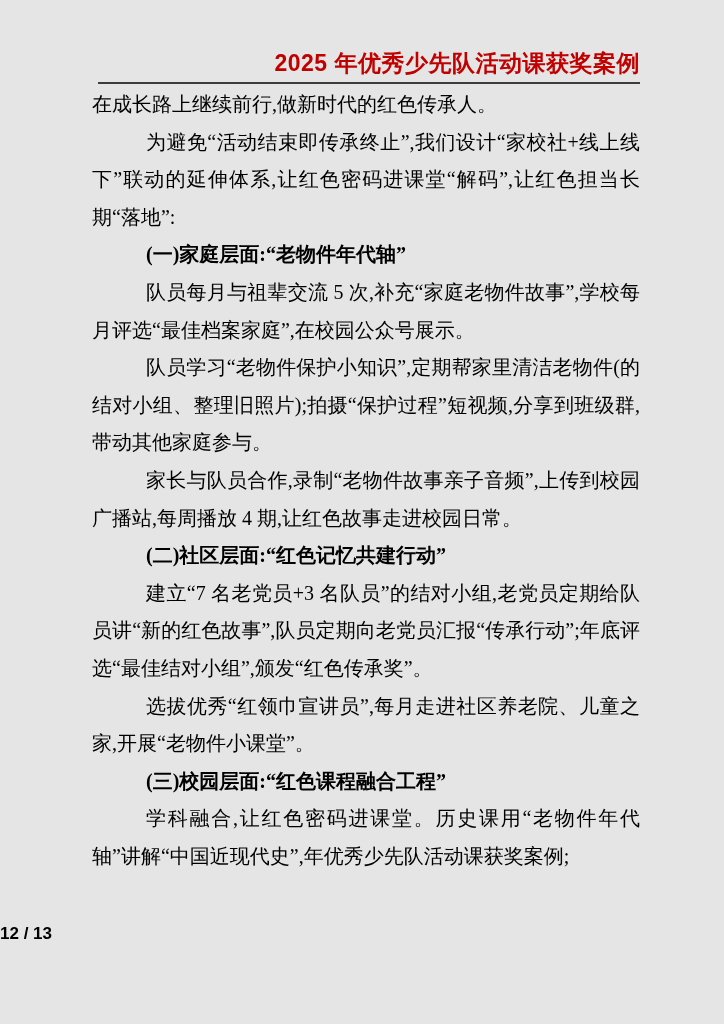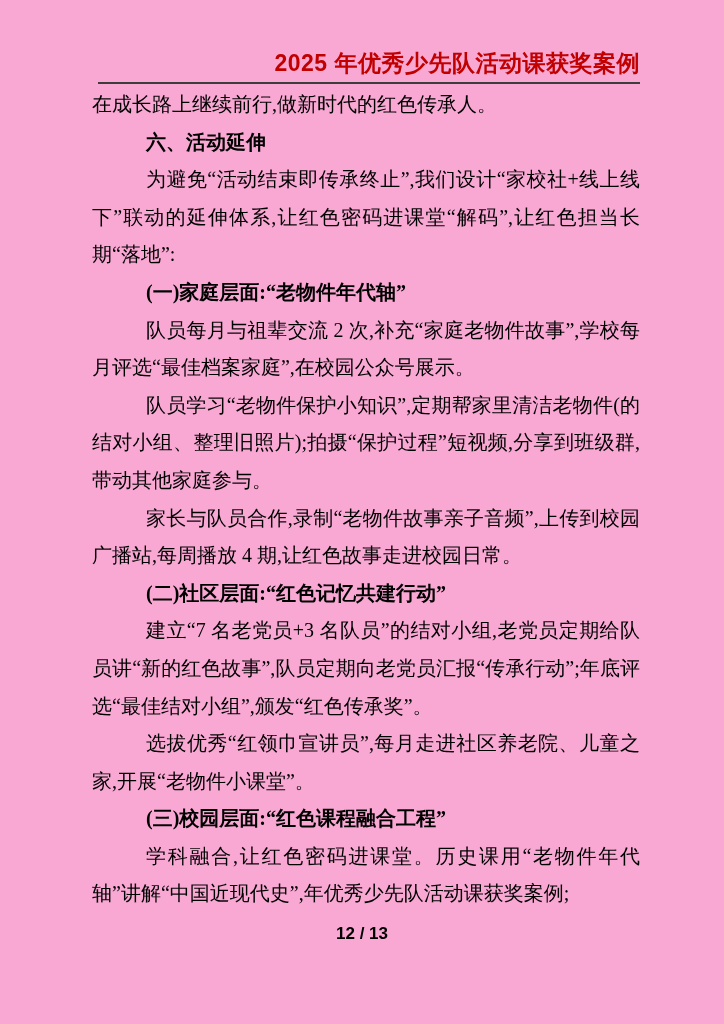--- a/index.html
+++ b/index.html
@@ -4,21 +4,21 @@
 <style>
   html, body {
     margin: 0;
     padding: 0;
     background: #ffffff;
   }
   .page {
     position: relative;
     width: 724px;
     height: 1024px;
-    background: #f9a8d4;
+    background: #e5e5e5;
     overflow: hidden;
     color: #000000;
   }
   
   .doc-header {
     position: absolute;
     top: 0;
     left: 98px;
     right: 84px;
     padding-top: 50px;
@@ -58,44 +58,43 @@
   .heading {
     text-indent: 54px;
     font-weight: bold;
   }
   
   .doc-footer {
     position: absolute;
     top: 924px;
     left: 0;
     right: 0;
-    text-align: center;
+    text-align: left;
   }
   .page-number {
     font-family: "Liberation Sans", "DejaVu Sans", sans-serif;
     font-weight: bold;
     font-size: 17px;
     color: #000000;
   }
 </style>
 </head>
 <body>
 
 <div class="page">
 
   <div class="doc-header" style="border-bottom-color: rgb(61, 61, 61);">
     <span class="title" style="color: rgb(193, 0, 0);">2025 年优秀少先队活动课获奖案例</span>
   </div>
 
   <div class="doc-body">
       <p class="para no-indent">在成长路上继续前行,做新时代的红色传承人。</p>
-      <p class="heading">六、活动延伸</p>
       <p class="para">为避免“活动结束即传承终止”,我们设计“家校社+线上线下”联动的延伸体系,让红色密码进课堂“解码”,让红色担当长期“落地”:</p>
       <p class="heading">(一)家庭层面:“老物件年代轴”</p>
-      <p class="para">队员每月与祖辈交流 2 次,补充“家庭老物件故事”,学校每月评选“最佳档案家庭”,在校园公众号展示。</p>
+      <p class="para">队员每月与祖辈交流 5 次,补充“家庭老物件故事”,学校每月评选“最佳档案家庭”,在校园公众号展示。</p>
       <p class="para">队员学习“老物件保护小知识”,定期帮家里清洁老物件(的结对小组、整理旧照片);拍摄“保护过程”短视频,分享到班级群,带动其他家庭参与。</p>
       <p class="para">家长与队员合作,录制“老物件故事亲子音频”,上传到校园广播站,每周播放 4 期,让红色故事走进校园日常。</p>
       <p class="heading">(二)社区层面:“红色记忆共建行动”</p>
       <p class="para">建立“7 名老党员+3 名队员”的结对小组,老党员定期给队员讲“新的红色故事”,队员定期向老党员汇报“传承行动”;年底评选“最佳结对小组”,颁发“红色传承奖”。</p>
       <p class="para">选拔优秀“红领巾宣讲员”,每月走进社区养老院、儿童之家,开展“老物件小课堂”。</p>
       <p class="heading">(三)校园层面:“红色课程融合工程”</p>
       <p class="para">学科融合,让红色密码进课堂。历史课用“老物件年代轴”讲解“中国近现代史”,年优秀少先队活动课获奖案例;</p>
     </div>
 
   <div class="doc-footer">

